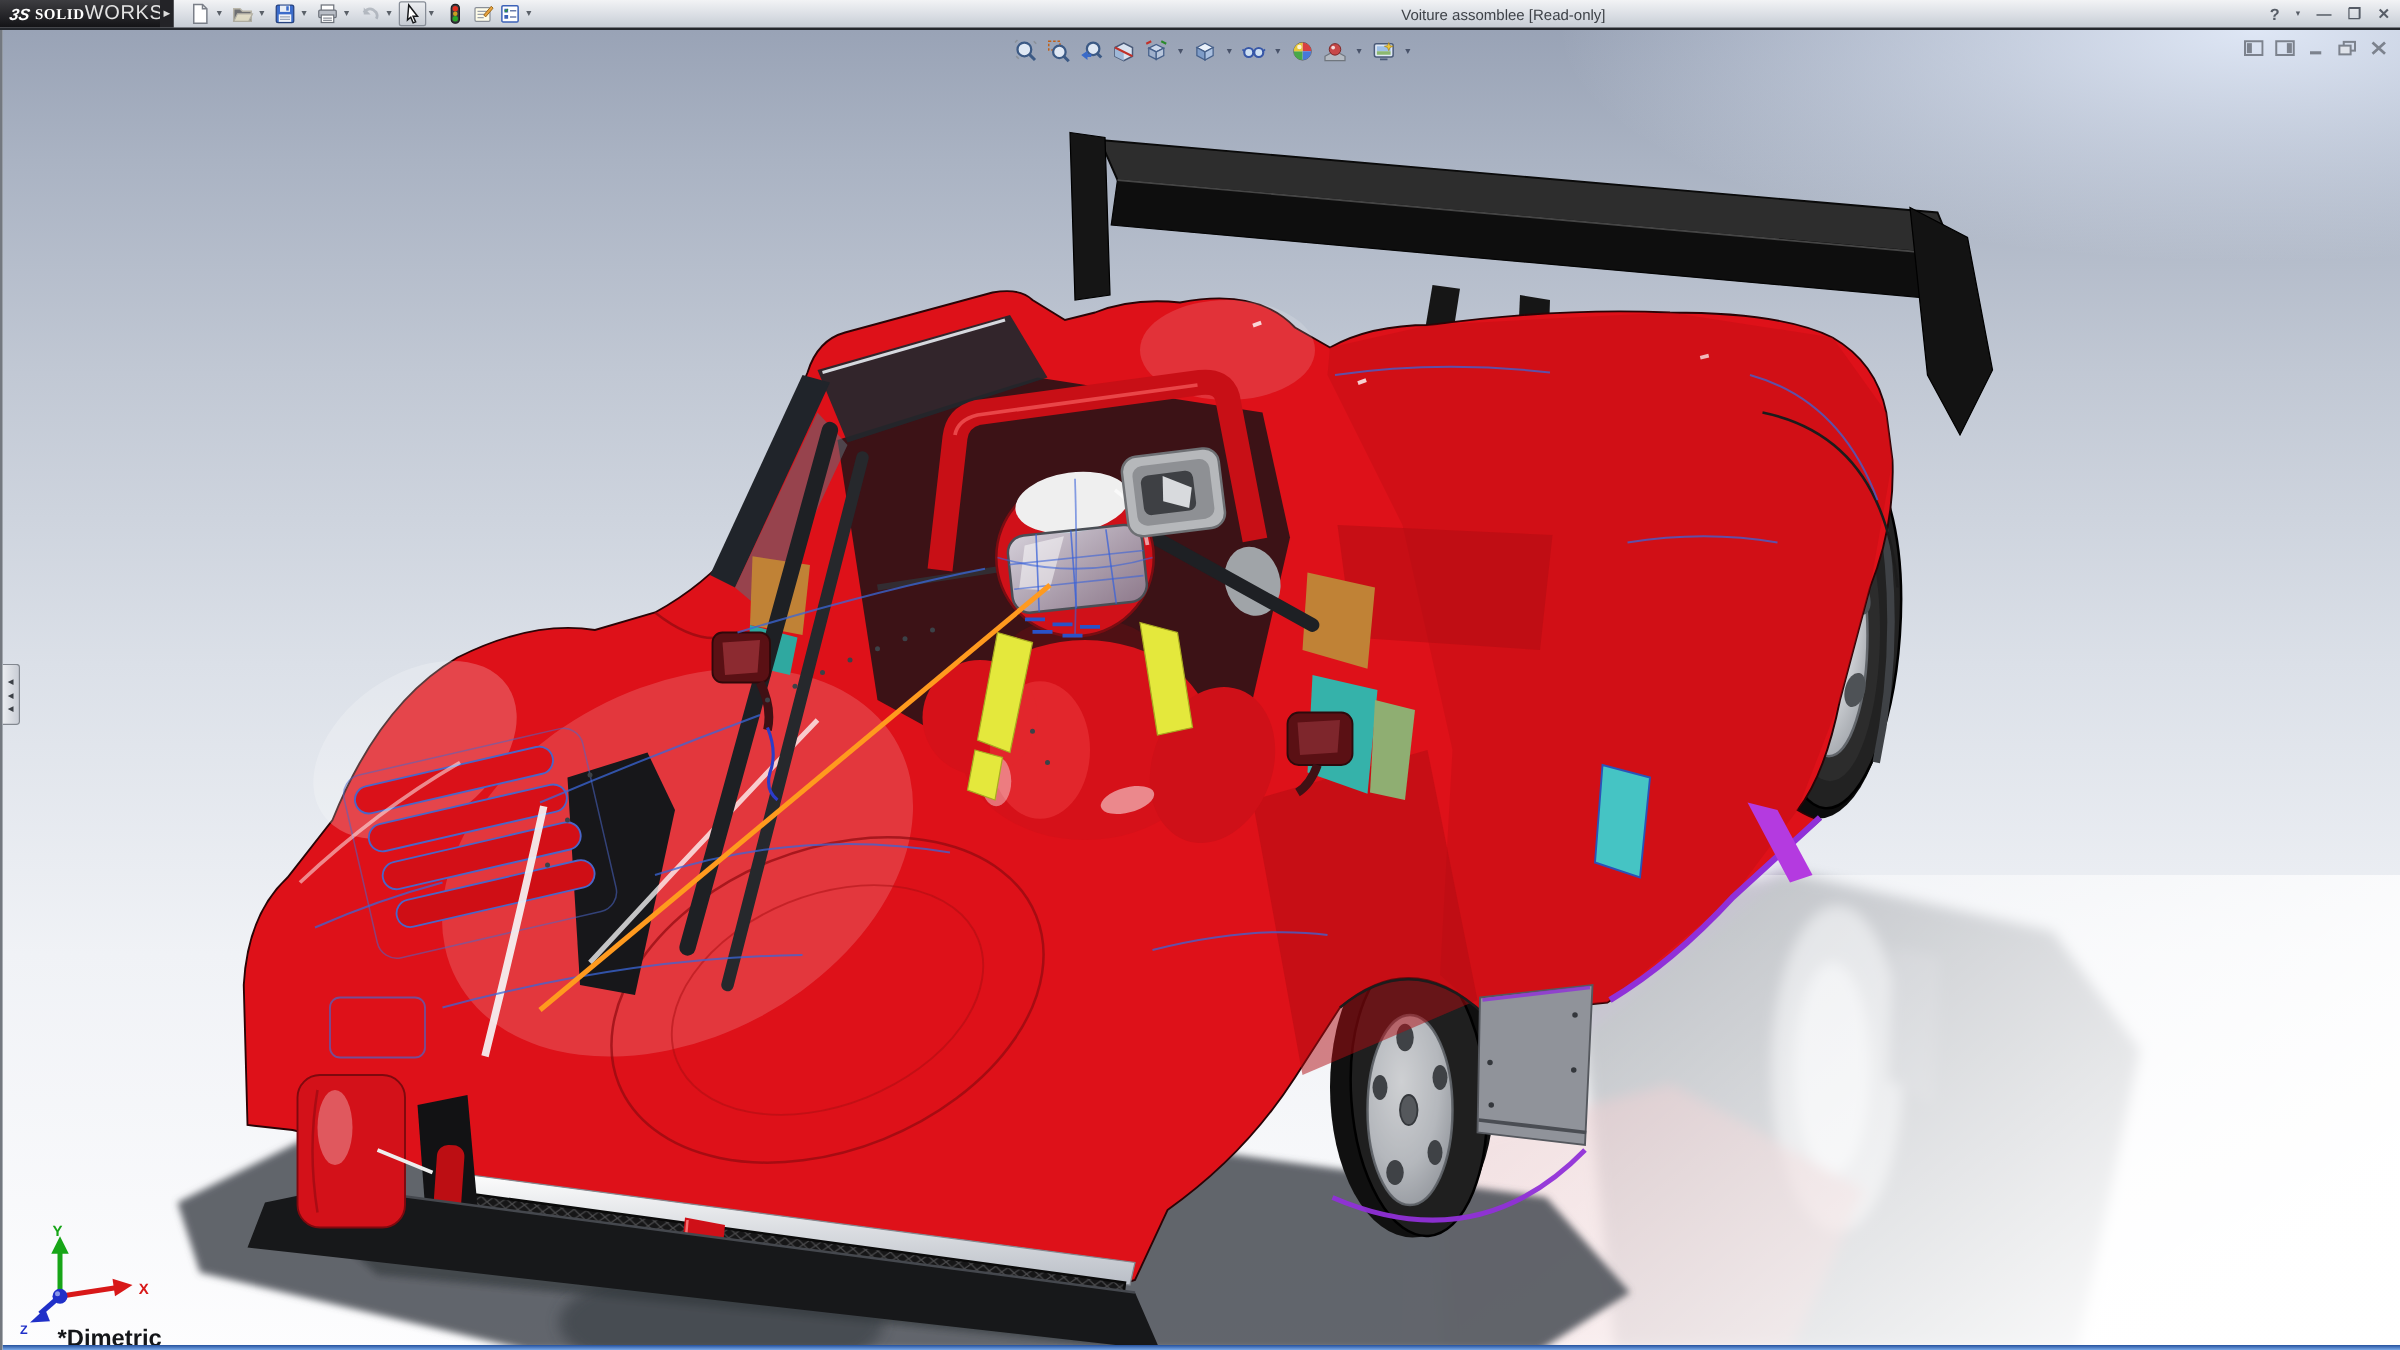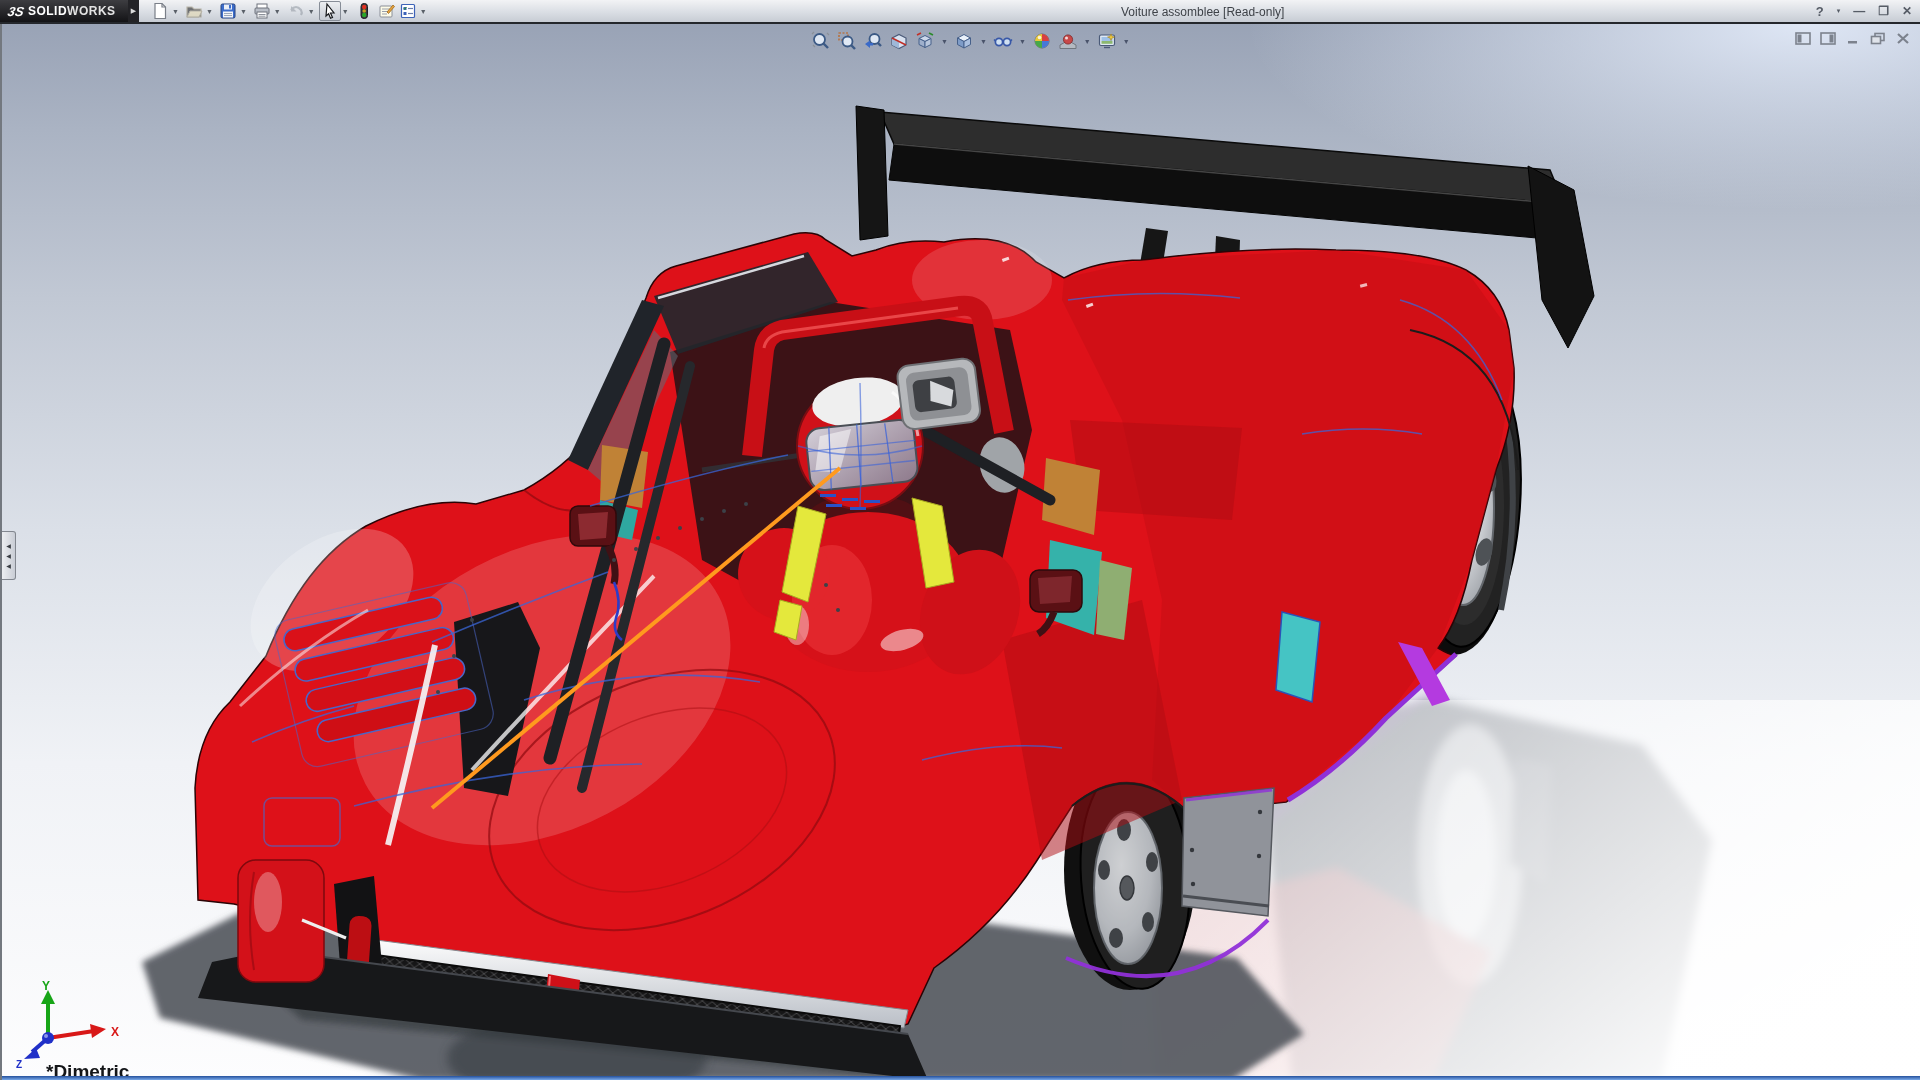--- a/index.html
+++ b/index.html
@@ -6,22 +6,22 @@
   body{width:1920px;height:1080px;overflow:hidden;font-family:"Liberation Sans",sans-serif;}
   .app{position:relative;width:1920px;height:1080px;background:#cfd3da;}
 
   
   .titlebar{position:absolute;top:0;left:0;width:1920px;height:24px;
     background:linear-gradient(#f2f3f5,#dadee4 55%,#c7ccd4);
     border-bottom:2px solid #24272c;box-sizing:border-box;display:flex;align-items:center;z-index:30;}
   .logo{width:128px;height:22px;background:linear-gradient(#3d3d41,#131316);color:#fff;
     display:flex;align-items:center;padding-left:8px;box-sizing:border-box;white-space:nowrap;}
   .logo .glyph{font-style:italic;font-weight:bold;font-size:13px;transform:skewX(-12deg);margin-right:4px;}
-  .logo .bold{font-weight:bold;font-size:12px;letter-spacing:.5px;}
-  .logo .light{font-weight:bold;font-size:12px;letter-spacing:.5px;color:#e3e3e3;}
+  .logo .bold{font-weight:bold;font-size:12px;letter-spacing:.5px;font-family:Liberation Serif, serif;}
+  .logo .light{font-weight:normal;font-size:16px;letter-spacing:.5px;color:#e3e3e3;}
   .logo-flyout{width:11px;height:22px;background:#232327;color:#dcdcdc;font-size:7px;
     display:flex;align-items:center;justify-content:center;}
   .tb-icons{display:flex;align-items:center;margin-left:10px;}
   .tb-btn{width:22px;height:20px;display:flex;align-items:center;justify-content:center;border-radius:2px;}
   .tb-btn.active{border:1px solid #878d97;background:linear-gradient(#eceef1,#c6cbd3);box-sizing:border-box;}
   .tb-caret{font-size:7px;color:#5a6068;padding:0 4px 0 1px;}
   .title-text{position:absolute;left:1121px;top:5px;font-size:12px;color:#3e4248;}
   .win-controls{position:absolute;right:8px;top:0;height:22px;display:flex;align-items:center;gap:13px;
     color:#565c66;font-size:12px;font-weight:bold;}
   .win-controls .q{font-size:13px;}

